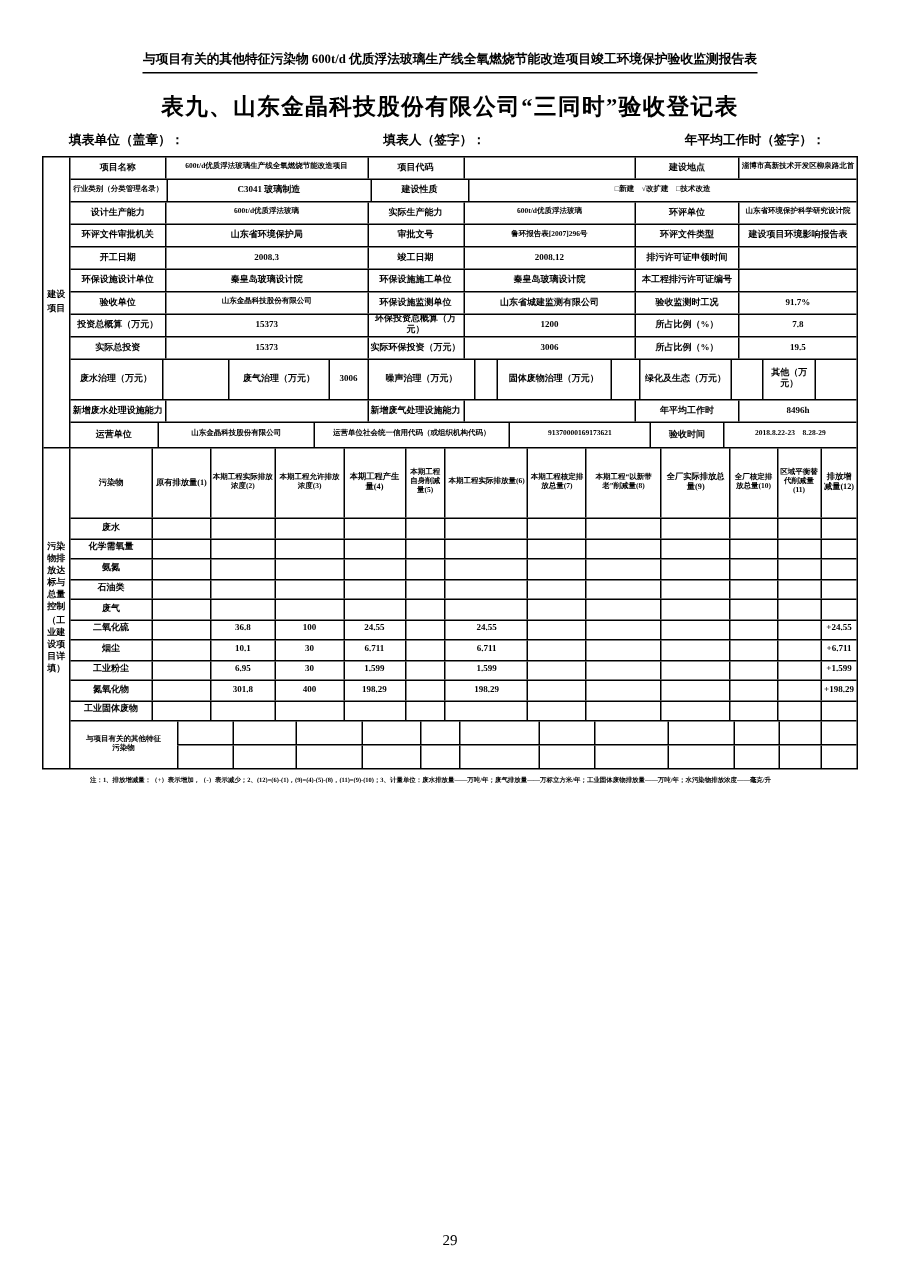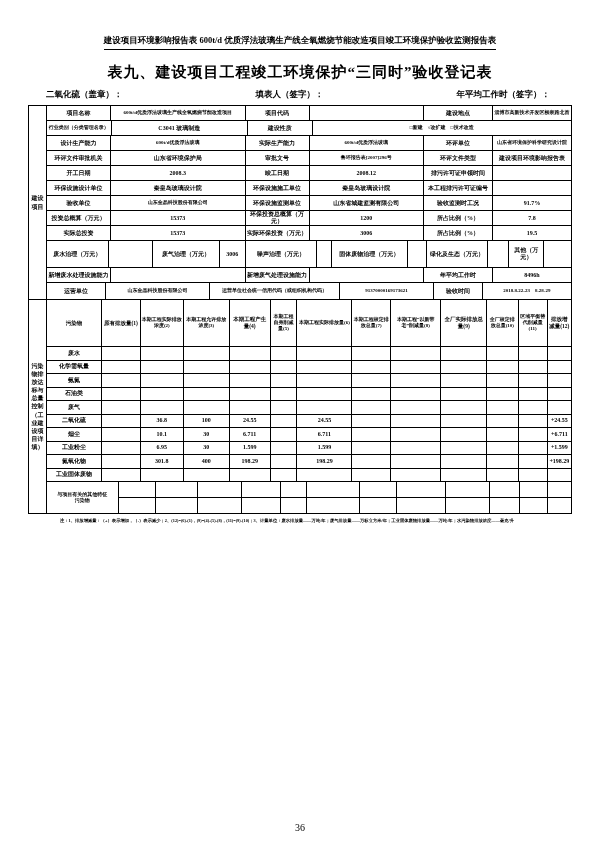--- a/index.html
+++ b/index.html
@@ -36,27 +36,27 @@
   .footnote{margin:4px 30px 0 60px;font-size:4.3px;font-weight:bold;
         white-space:nowrap;overflow:hidden;}
   .page-number{position:absolute;bottom:16px;left:0;width:100%;text-align:center;font-size:10px;}
 </style>
 </head>
 <body>
 
 <div class="page">
 
   <div class="doc-header">
-    <span>建设项目环境影响报告表 600t/d 优质浮法玻璃生产线全氧燃烧节能改造项目竣工环境保护验收监测报告表</span>
+    <span>与项目有关的其他特征污染物 600t/d 优质浮法玻璃生产线全氧燃烧节能改造项目竣工环境保护验收监测报告表</span>
   </div>
 
-  <div class="doc-title">表九、建设项目工程竣工环境保护“三同时”验收登记表</div>
+  <div class="doc-title">表九、山东金晶科技股份有限公司“三同时”验收登记表</div>
 
   <div class="sig-line">
-    <span>二氧化硫（盖章）：</span>
+    <span>填表单位（盖章）：</span>
     <span>填表人（签字）：</span>
     <span>年平均工作时（签字）：</span>
   </div>
 
   <div class="main-table">
 
     <div class="section info">
       <div class="side">建设项目</div>
       <div class="rows-col" id="info-rows">
           <div class="grid-row irow">
@@ -363,15 +363,15 @@
               </div>
             </div>
           </div>
         </div>
     </div>
 
   </div>
 
   <div class="footnote">注：1、排放增减量：（+）表示增加，（-）表示减少；2、(12)=(6)-(1)，(9)=(4)-(5)-(8)，(11)=(9)-(10)；3、计量单位：废水排放量——万吨/年；废气排放量——万标立方米/年；工业固体废物排放量——万吨/年；水污染物排放浓度——毫克/升</div>
 
-  <div class="page-number">36</div>
+  <div class="page-number">29</div>
 
 </div>
 
 </body></html>

